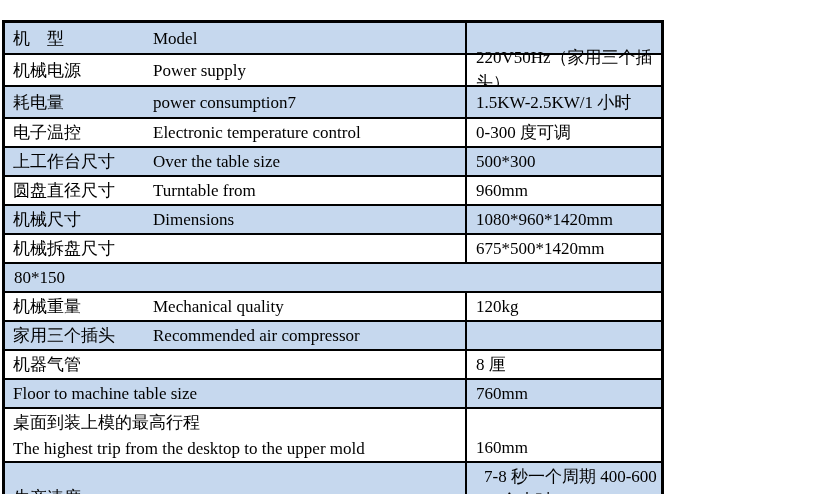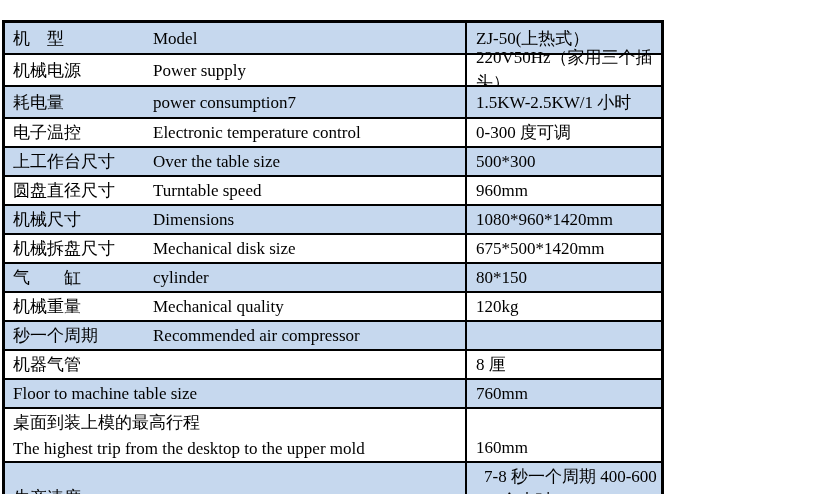--- a/index.html
+++ b/index.html
@@ -88,21 +88,20 @@
 <body>
 
 <div class="page">
   <div class="spec-table">
 
     <div class="row shaded h30">
       <div class="cell label-cell">
         <span class="cn">机　型</span>
           <span class="en">Model</span>
       </div>
-      <div class="cell value-cell">ZJ-50(上热式）</div>
     </div>
 
     <div class="row h30">
       <div class="cell label-cell">
         <span class="cn">机械电源</span>
           <span class="en">Power supply</span>
       </div>
       <div class="cell value-cell">220V50Hz（家用三个插头）</div>
     </div>
 
@@ -126,60 +125,55 @@
       <div class="cell label-cell">
         <span class="cn">上工作台尺寸</span>
           <span class="en">Over the table size</span>
       </div>
       <div class="cell value-cell">500*300</div>
     </div>
 
     <div class="row">
       <div class="cell label-cell">
         <span class="cn">圆盘直径尺寸</span>
-          <span class="en">Turntable speed</span>
+          <span class="en">Turntable from</span>
       </div>
       <div class="cell value-cell">960mm</div>
     </div>
 
     <div class="row shaded">
       <div class="cell label-cell">
         <span class="cn">机械尺寸</span>
           <span class="en">Dimensions</span>
       </div>
       <div class="cell value-cell">1080*960*1420mm</div>
     </div>
 
     <div class="row">
       <div class="cell label-cell">
         <span class="cn">机械拆盘尺寸</span>
-          <span class="en">Mechanical disk size</span>
       </div>
       <div class="cell value-cell">675*500*1420mm</div>
     </div>
 
     <div class="row shaded">
-      <div class="cell label-cell">
-        <span class="cn">气　　缸</span>
-          <span class="en">cylinder</span>
-      </div>
       <div class="cell value-cell">80*150</div>
     </div>
 
     <div class="row">
       <div class="cell label-cell">
         <span class="cn">机械重量</span>
           <span class="en">Mechanical quality</span>
       </div>
       <div class="cell value-cell">120kg</div>
     </div>
 
     <div class="row shaded">
       <div class="cell label-cell">
-        <span class="cn">秒一个周期</span>
+        <span class="cn">家用三个插头</span>
           <span class="en">Recommended air compressor</span>
       </div>
     </div>
 
     <div class="row">
       <div class="cell label-cell">
         <span class="cn">机器气管</span>
       </div>
       <div class="cell value-cell">8 厘</div>
     </div>

